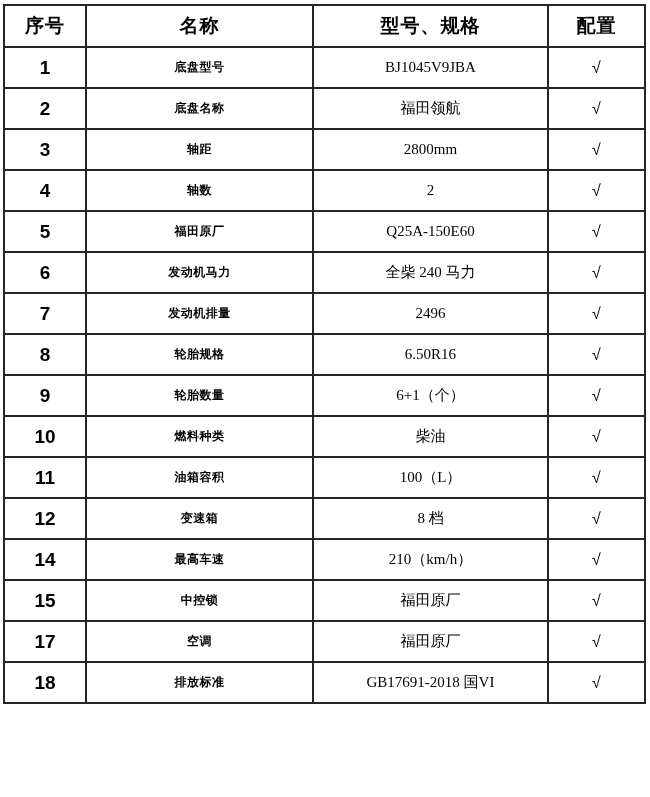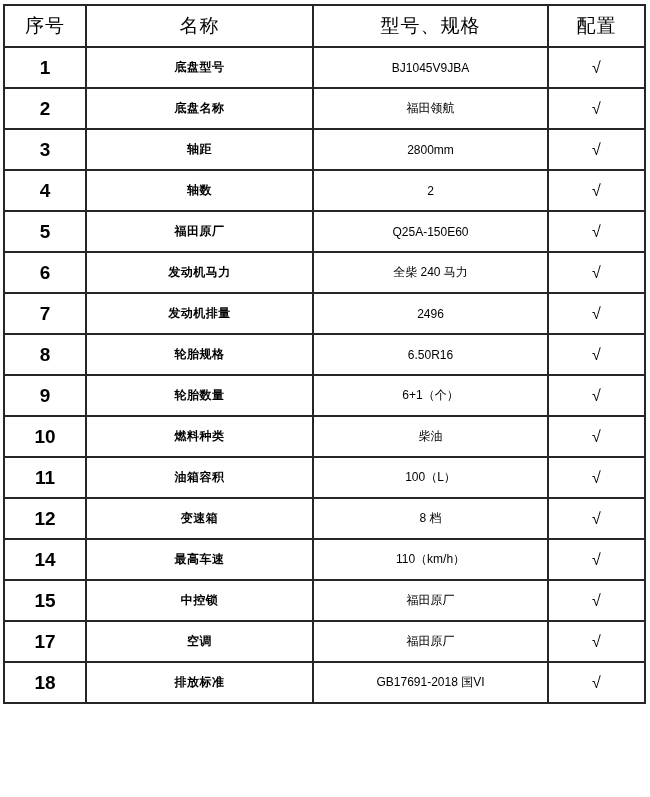--- a/index.html
+++ b/index.html
@@ -25,38 +25,38 @@
     border: 2px solid var(--border, #262626);
     text-align: center;
     vertical-align: middle;
     padding: 0;
     overflow: hidden;
     white-space: nowrap;
   }
   .spec-table thead th {
     height: 40px;
     font-size: 19px;
-    font-weight: normal;
+    font-weight: bold;
     letter-spacing: 1px;
   }
   .spec-table tbody td {
     height: 39px;
   }
   td.c-no {
     font-size: 19px;
     font-weight: bold;
   }
   td.c-name {
     font-size: 12px;
     font-weight: bold;
     letter-spacing: 0.5px;
   }
   td.c-spec {
-    font-family: Liberation Sans, sans-serif;
-    font-size: 12px;
+    font-family: Liberation Serif, serif;
+    font-size: 15px;
   }
   td.c-check {
     font-size: 16px;
     font-weight: normal;
   }
 </style>
 </head>
 <body>
 
 <table class="spec-table">
@@ -156,21 +156,21 @@
     <td class="c-no">12</td>
     <td class="c-name">变速箱</td>
     <td class="c-spec">8 档</td>
     <td class="c-check">√</td>
   </tr>
 
 
   <tr>
     <td class="c-no">14</td>
     <td class="c-name">最高车速</td>
-    <td class="c-spec">110（km/h）</td>
+    <td class="c-spec">210（km/h）</td>
     <td class="c-check">√</td>
   </tr>
 
   <tr>
     <td class="c-no">15</td>
     <td class="c-name">中控锁</td>
     <td class="c-spec">福田原厂</td>
     <td class="c-check">√</td>
   </tr>
 

